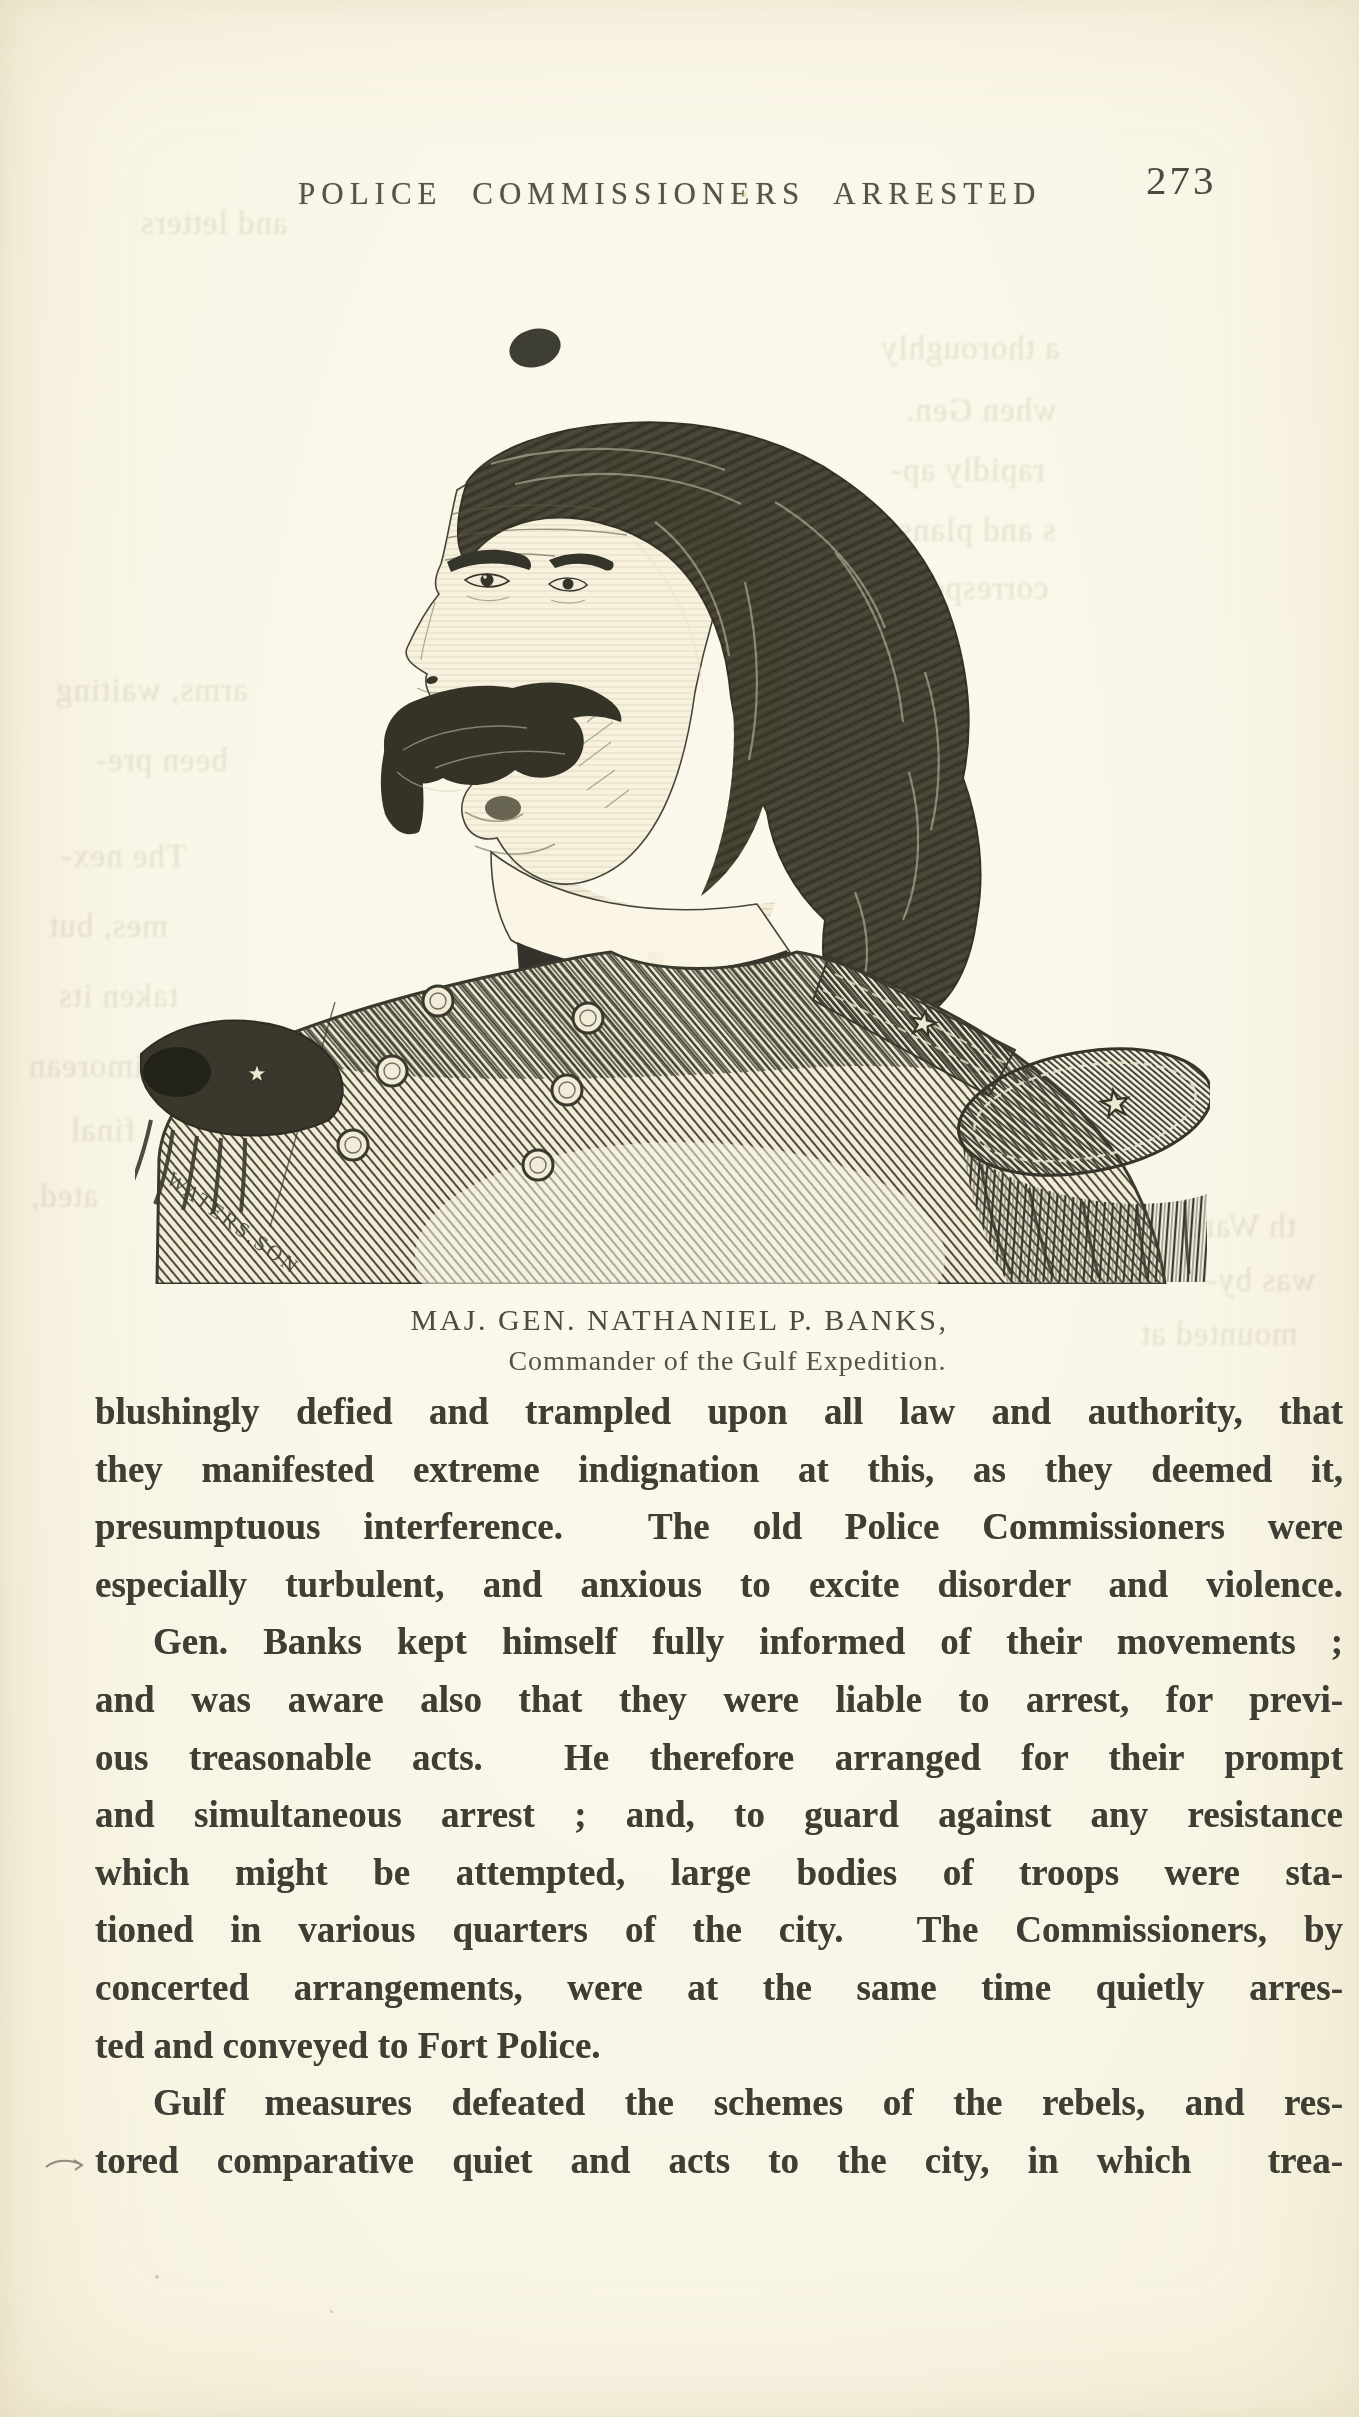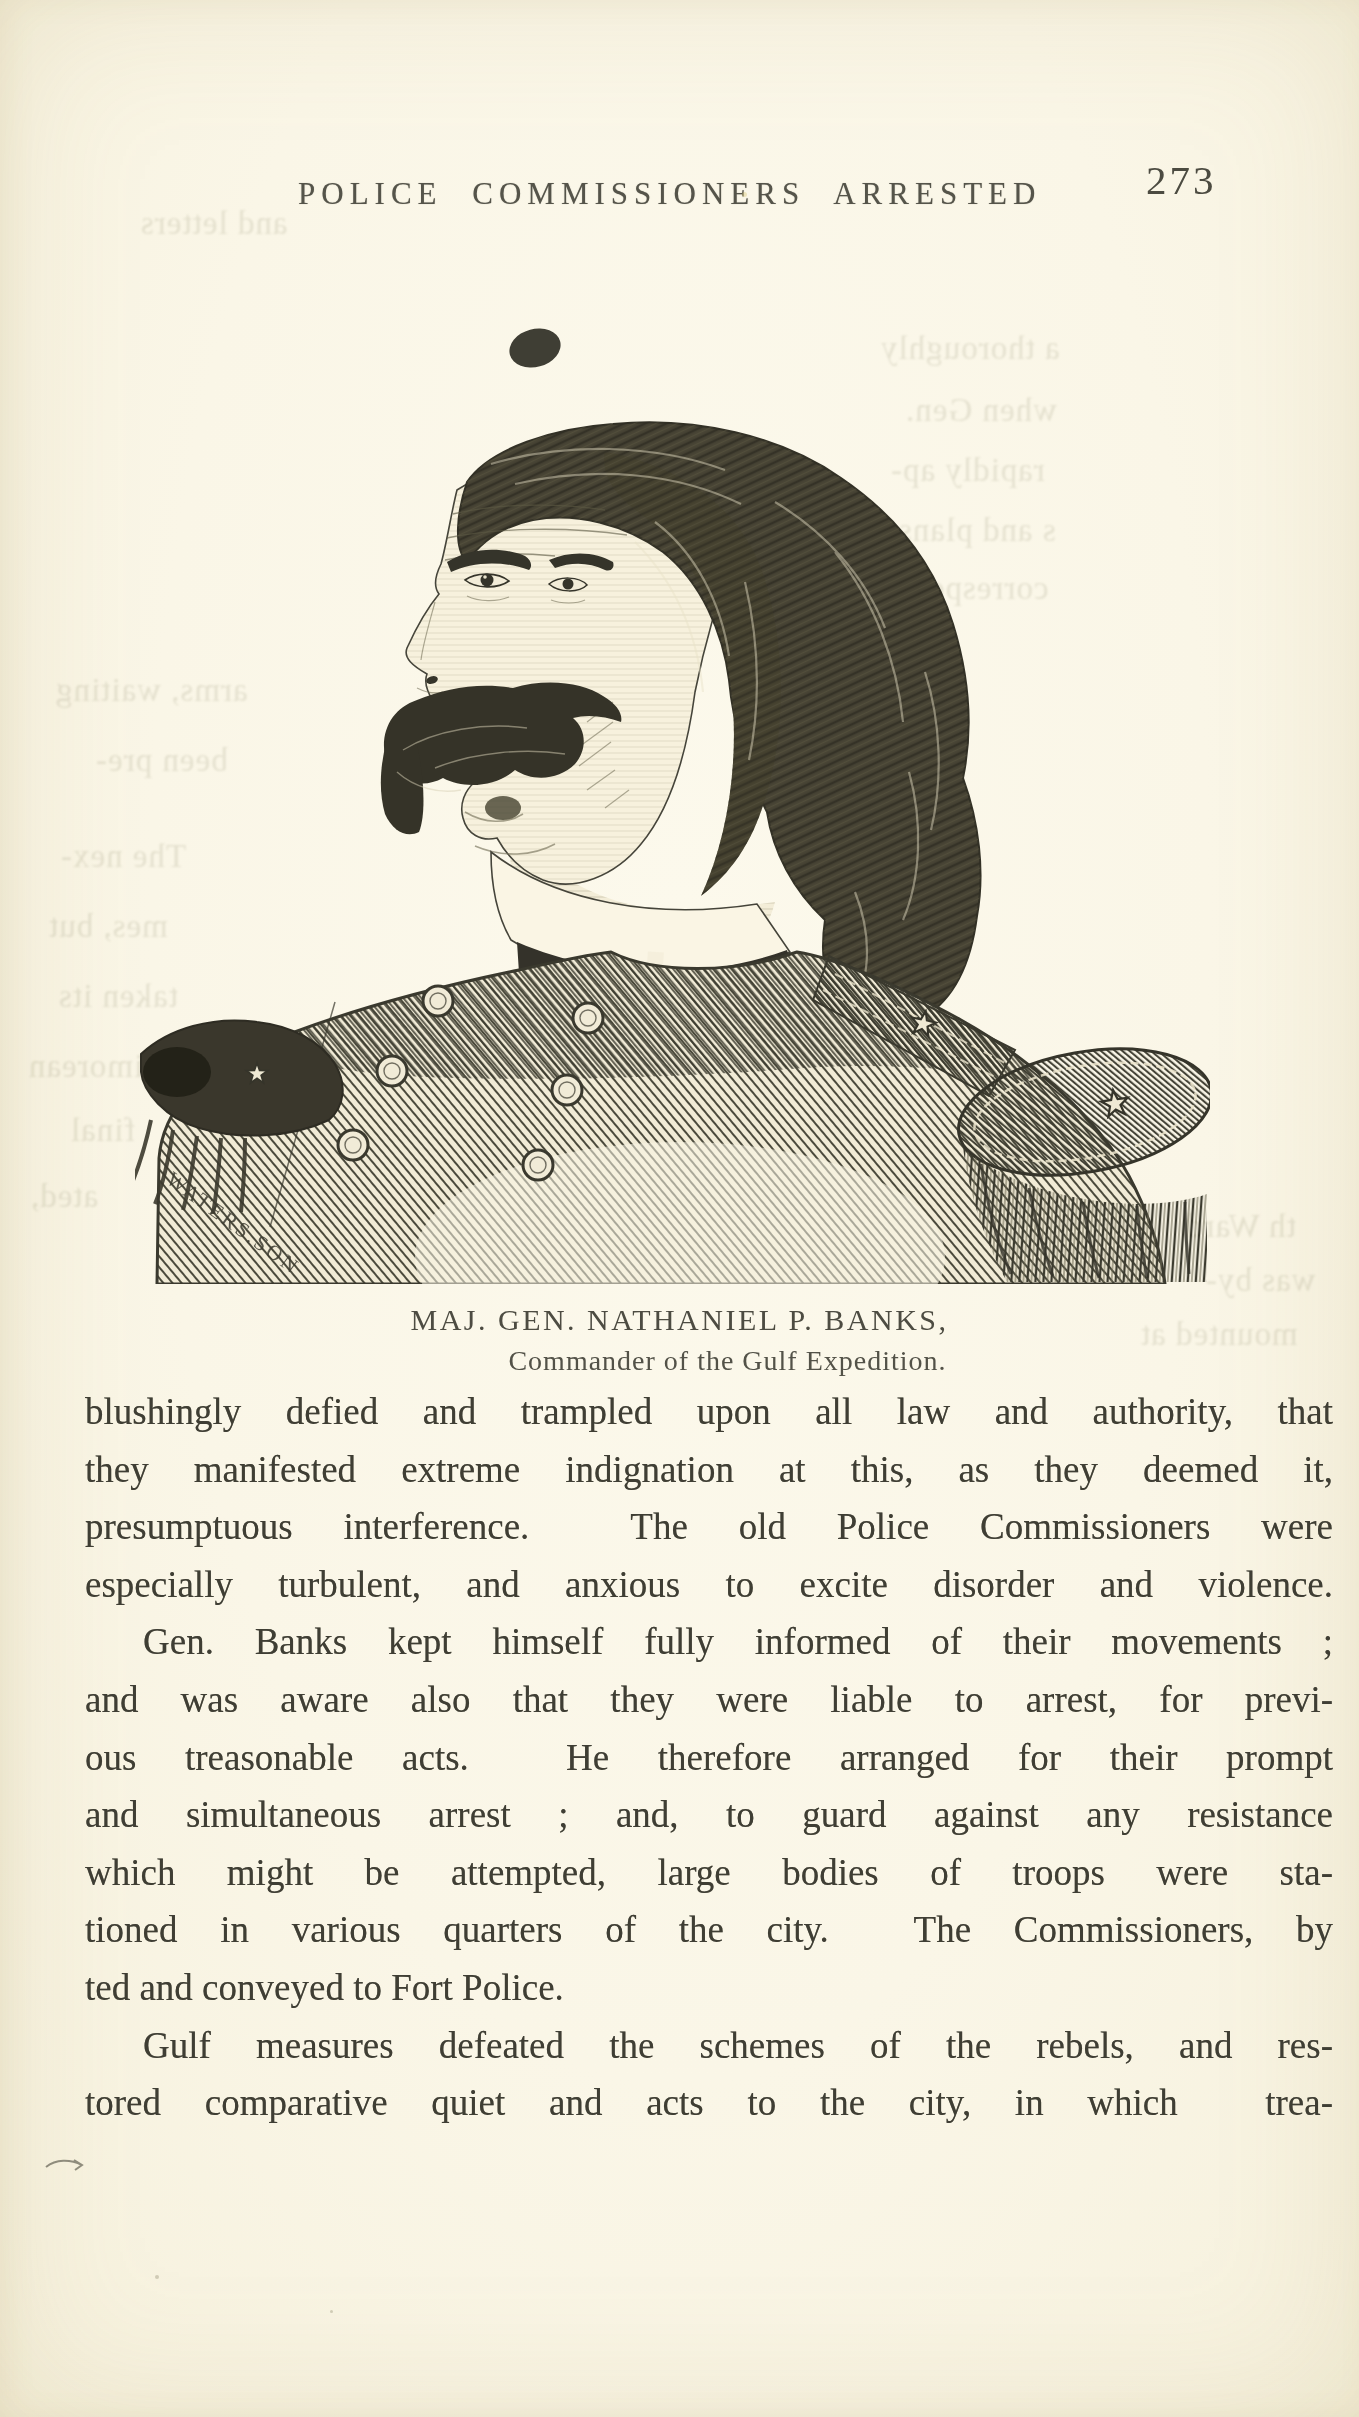--- a/index.html
+++ b/index.html
@@ -21,21 +21,21 @@
   }
   .ghost-layer{position:absolute;inset:0;z-index:0;pointer-events:none;}
   .ghost{
     position:absolute;transform:scaleX(-1);font-size:33px;letter-spacing:1px;white-space:nowrap;
     color:#8f8c6d;opacity:.20;filter:blur(1.1px);
   }
   .portrait{position:absolute;left:135px;top:252px;width:1075px;height:1032px;z-index:1;}
   .caption{position:absolute;left:0;width:100%;text-align:center;z-index:2;margin-top:12px;}
   .caption-1{top:1291px;font-size:30px;letter-spacing:2.5px;color:#4d4c42;}
   .caption-2{top:1333px;font-size:28px;letter-spacing:1px;color:#535248;padding-left:48px;}
-  .body-text{position:absolute;left:85px;top:1383px;width:1248px;font-size:37px;z-index:2;color:#3f3e34;}
+  .body-text{position:absolute;left:95px;top:1383px;width:1248px;font-size:37px;z-index:2;color:#3f3e34;font-weight:bold;}
   .body-line{
     height:57.6px;line-height:57.6px;white-space:pre-wrap;overflow:visible;
     text-shadow:0 0 .6px rgba(64,62,50,.55);
   }
   .body-line.just{text-align:justify;text-align-last:justify;}
   .body-line.indent{padding-left:58px;}
   .stray-mark{position:absolute;left:44px;top:2156px;z-index:2;opacity:.65;}
   .speck{position:absolute;border-radius:50%;background:#8a8468;opacity:.35;z-index:2;}
 </style>
 </head>
@@ -236,20 +236,21 @@
       <div class="body-line just">blushingly defied and trampled upon all law and authority, that</div>
       <div class="body-line just">they manifested extreme indignation at this, as they deemed it,</div>
       <div class="body-line just">presumptuous interference.  The old Police Commissioners were</div>
       <div class="body-line just">especially turbulent, and anxious to excite disorder and violence.</div>
       <div class="body-line indent just">Gen. Banks kept himself fully informed of their movements ;</div>
       <div class="body-line just">and was aware also that they were liable to arrest, for previ-</div>
       <div class="body-line just">ous treasonable acts.  He therefore arranged for their prompt</div>
       <div class="body-line just">and simultaneous arrest ; and, to guard against any resistance</div>
       <div class="body-line just">which might be attempted, large bodies of troops were sta-</div>
       <div class="body-line just">tioned in various quarters of the city.  The Commissioners, by</div>
+      <div class="body-line just">concerted arrangements, were at the same time quietly arres-</div>
       <div class="body-line">ted and conveyed to Fort Police.</div>
       <div class="body-line indent just">Gulf measures defeated the schemes of the rebels, and res-</div>
       <div class="body-line just">tored comparative quiet and acts to the city, in which  trea-</div>
     </div>
 
   <svg class="stray-mark" width="44" height="18" viewBox="0 0 44 18">
     <path d="M2 11 C 12 3 26 3 38 9 M30 4 L38 9 L31 14" fill="none" stroke="#5a584a" stroke-width="2"></path>
   </svg>
   <div class="speck" style="left:155px;top:2275px;width:4px;height:4px;"></div>
   <div class="speck" style="left:330px;top:2310px;width:3px;height:3px;"></div>

